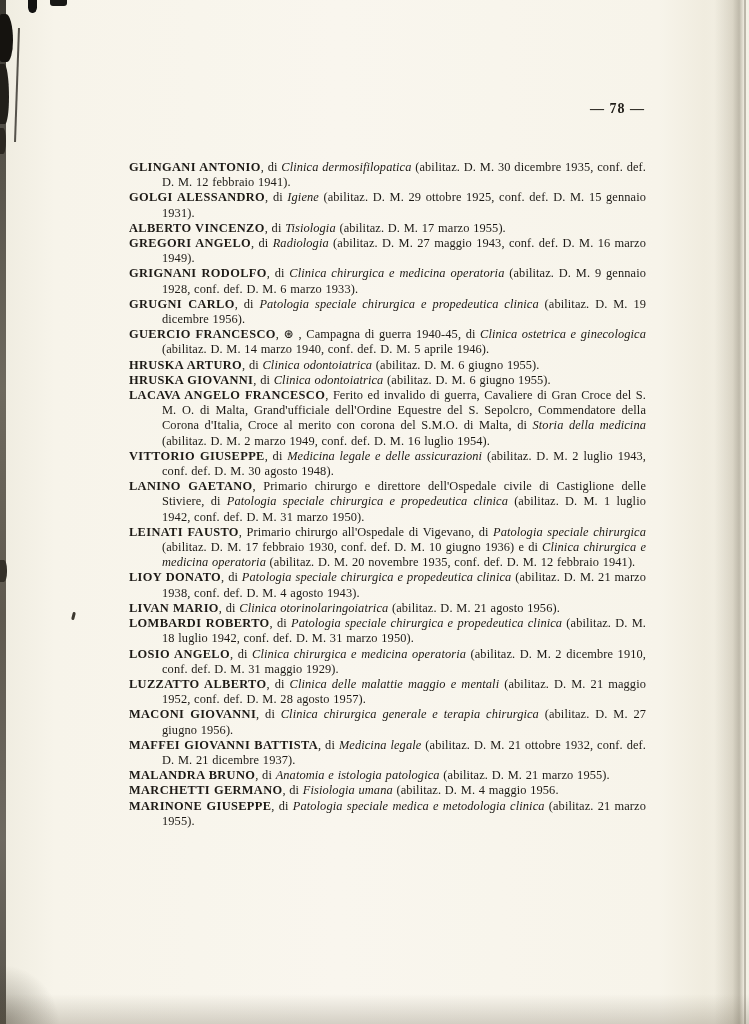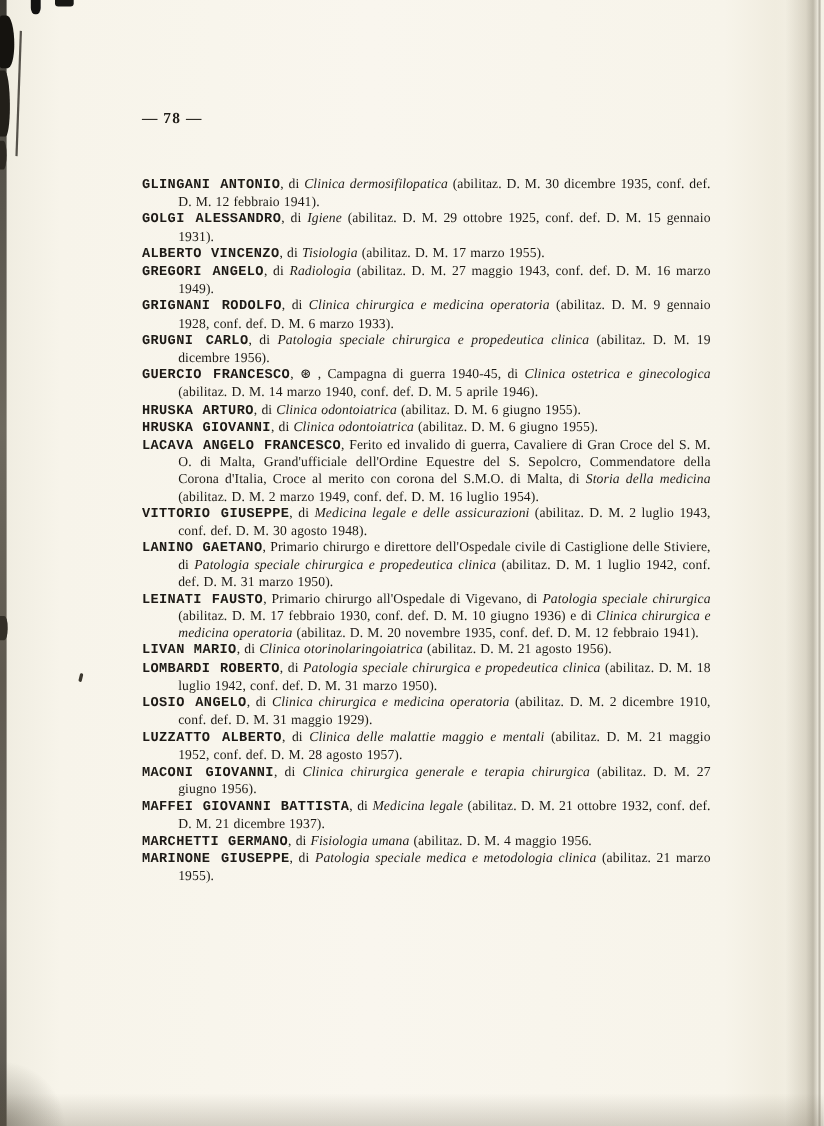--- a/index.html
+++ b/index.html
@@ -46,21 +46,21 @@
   }
   .corner-bl { left: 0; bottom: 0; width: 60px; height: 60px;
     background: radial-gradient(circle at 0% 100%, rgba(70,64,52,0.45) 0%, rgba(70,64,52,0) 70%); }
 
   
   .page-number {
     position: absolute;
     top: 101px;
     left: 129px;
     width: 516px;
-    text-align: left;
+    text-align: right;
     font-size: 14px;
     font-weight: 700;
     letter-spacing: 1px;
     color: #201d18;
   }
   .text-block {
     position: absolute;
     left: 129px;
     top: 160px;
     width: 517px;
@@ -68,21 +68,21 @@
   .entry {
     margin: 0;
     padding-left: 33px;
     text-indent: -33px;
     font-size: 12.4px;
     line-height: 15.2px;
     text-align: justify;
     letter-spacing: 0.1px;
     word-spacing: 0.5px;
   }
-  .seg-name   { font-weight: 700; letter-spacing: 0.35px; font-family: Liberation Mono, monospace; }
+  .seg-name   { font-weight: 700; letter-spacing: 0.35px; }
   .seg-italic { font-style: italic; }
   .seg-symbol { font-weight: 400; }
 </style>
 </head>
 <body>
 
 <div class="scan-page">
 
   <div class="artifact edge-left"></div>
   <div class="artifact blob-1"></div>
@@ -107,23 +107,25 @@
       <p class="entry"><span class="seg-name">GREGORI ANGELO</span><span class="seg-plain">, di </span><span class="seg-italic">Radiologia</span><span class="seg-plain"> (abilitaz. D. M. 27 maggio 1943, conf. def. D. M. 16 marzo 1949).</span></p>
       <p class="entry"><span class="seg-name">GRIGNANI RODOLFO</span><span class="seg-plain">, di </span><span class="seg-italic">Clinica chirurgica e medicina operatoria</span><span class="seg-plain"> (abilitaz. D. M. 9 gennaio 1928, conf. def. D. M. 6 marzo 1933).</span></p>
       <p class="entry"><span class="seg-name">GRUGNI CARLO</span><span class="seg-plain">, di </span><span class="seg-italic">Patologia speciale chirurgica e propedeutica clinica</span><span class="seg-plain"> (abilitaz. D. M. 19 dicembre 1956).</span></p>
       <p class="entry"><span class="seg-name">GUERCIO FRANCESCO</span><span class="seg-plain">, </span><span class="seg-symbol">⊛</span><span class="seg-plain"> , Campagna di guerra 1940-45, di </span><span class="seg-italic">Clinica ostetrica e ginecologica</span><span class="seg-plain"> (abilitaz. D. M. 14 marzo 1940, conf. def. D. M. 5 aprile 1946).</span></p>
       <p class="entry"><span class="seg-name">HRUSKA ARTURO</span><span class="seg-plain">, di </span><span class="seg-italic">Clinica odontoiatrica</span><span class="seg-plain"> (abilitaz. D. M. 6 giugno 1955).</span></p>
       <p class="entry"><span class="seg-name">HRUSKA GIOVANNI</span><span class="seg-plain">, di </span><span class="seg-italic">Clinica odontoiatrica</span><span class="seg-plain"> (abilitaz. D. M. 6 giugno 1955).</span></p>
       <p class="entry"><span class="seg-name">LACAVA ANGELO FRANCESCO</span><span class="seg-plain">, Ferito ed invalido di guerra, Cavaliere di Gran Croce del S. M. O. di Malta, Grand'ufficiale dell'Ordine Equestre del S. Sepolcro, Commendatore della Corona d'Italia, Croce al merito con corona del S.M.O. di Malta, di </span><span class="seg-italic">Storia della medicina</span><span class="seg-plain"> (abilitaz. D. M. 2 marzo 1949, conf. def. D. M. 16 luglio 1954).</span></p>
       <p class="entry"><span class="seg-name">VITTORIO GIUSEPPE</span><span class="seg-plain">, di </span><span class="seg-italic">Medicina legale e delle assicurazioni</span><span class="seg-plain"> (abilitaz. D. M. 2 luglio 1943, conf. def. D. M. 30 agosto 1948).</span></p>
       <p class="entry"><span class="seg-name">LANINO GAETANO</span><span class="seg-plain">, Primario chirurgo e direttore dell'Ospedale civile di Castiglione delle Stiviere, di </span><span class="seg-italic">Patologia speciale chirurgica e propedeutica clinica</span><span class="seg-plain"> (abilitaz. D. M. 1 luglio 1942, conf. def. D. M. 31 marzo 1950).</span></p>
       <p class="entry"><span class="seg-name">LEINATI FAUSTO</span><span class="seg-plain">, Primario chirurgo all'Ospedale di Vigevano, di </span><span class="seg-italic">Patologia speciale chirurgica</span><span class="seg-plain"> (abilitaz. D. M. 17 febbraio 1930, conf. def. D. M. 10 giugno 1936) e di </span><span class="seg-italic">Clinica chirurgica e medicina operatoria</span><span class="seg-plain"> (abilitaz. D. M. 20 novembre 1935, conf. def. D. M. 12 febbraio 1941).</span></p>
+      <p class="entry"><span class="seg-name">LIOY DONATO</span><span class="seg-plain">, di </span><span class="seg-italic">Patologia speciale chirurgica e propedeutica clinica</span><span class="seg-plain"> (abilitaz. D. M. 21 marzo 1938, conf. def. D. M. 4 agosto 1943).</span></p>
       <p class="entry"><span class="seg-name">LIVAN MARIO</span><span class="seg-plain">, di </span><span class="seg-italic">Clinica otorinolaringoiatrica</span><span class="seg-plain"> (abilitaz. D. M. 21 agosto 1956).</span></p>
       <p class="entry"><span class="seg-name">LOMBARDI ROBERTO</span><span class="seg-plain">, di </span><span class="seg-italic">Patologia speciale chirurgica e propedeutica clinica</span><span class="seg-plain"> (abilitaz. D. M. 18 luglio 1942, conf. def. D. M. 31 marzo 1950).</span></p>
       <p class="entry"><span class="seg-name">LOSIO ANGELO</span><span class="seg-plain">, di </span><span class="seg-italic">Clinica chirurgica e medicina operatoria</span><span class="seg-plain"> (abilitaz. D. M. 2 dicembre 1910, conf. def. D. M. 31 maggio 1929).</span></p>
       <p class="entry"><span class="seg-name">LUZZATTO ALBERTO</span><span class="seg-plain">, di </span><span class="seg-italic">Clinica delle malattie maggio e mentali</span><span class="seg-plain"> (abilitaz. D. M. 21 maggio 1952, conf. def. D. M. 28 agosto 1957).</span></p>
       <p class="entry"><span class="seg-name">MACONI GIOVANNI</span><span class="seg-plain">, di </span><span class="seg-italic">Clinica chirurgica generale e terapia chirurgica</span><span class="seg-plain"> (abilitaz. D. M. 27 giugno 1956).</span></p>
       <p class="entry"><span class="seg-name">MAFFEI GIOVANNI BATTISTA</span><span class="seg-plain">, di </span><span class="seg-italic">Medicina legale</span><span class="seg-plain"> (abilitaz. D. M. 21 ottobre 1932, conf. def. D. M. 21 dicembre 1937).</span></p>
+      <p class="entry"><span class="seg-name">MALANDRA BRUNO</span><span class="seg-plain">, di </span><span class="seg-italic">Anatomia e istologia patologica</span><span class="seg-plain"> (abilitaz. D. M. 21 marzo 1955).</span></p>
       <p class="entry"><span class="seg-name">MARCHETTI GERMANO</span><span class="seg-plain">, di </span><span class="seg-italic">Fisiologia umana</span><span class="seg-plain"> (abilitaz. D. M. 4 maggio 1956.</span></p>
       <p class="entry"><span class="seg-name">MARINONE GIUSEPPE</span><span class="seg-plain">, di </span><span class="seg-italic">Patologia speciale medica e metodologia clinica</span><span class="seg-plain"> (abilitaz. 21 marzo 1955).</span></p>
     </div>
 
 </div>
 
 </body></html>

